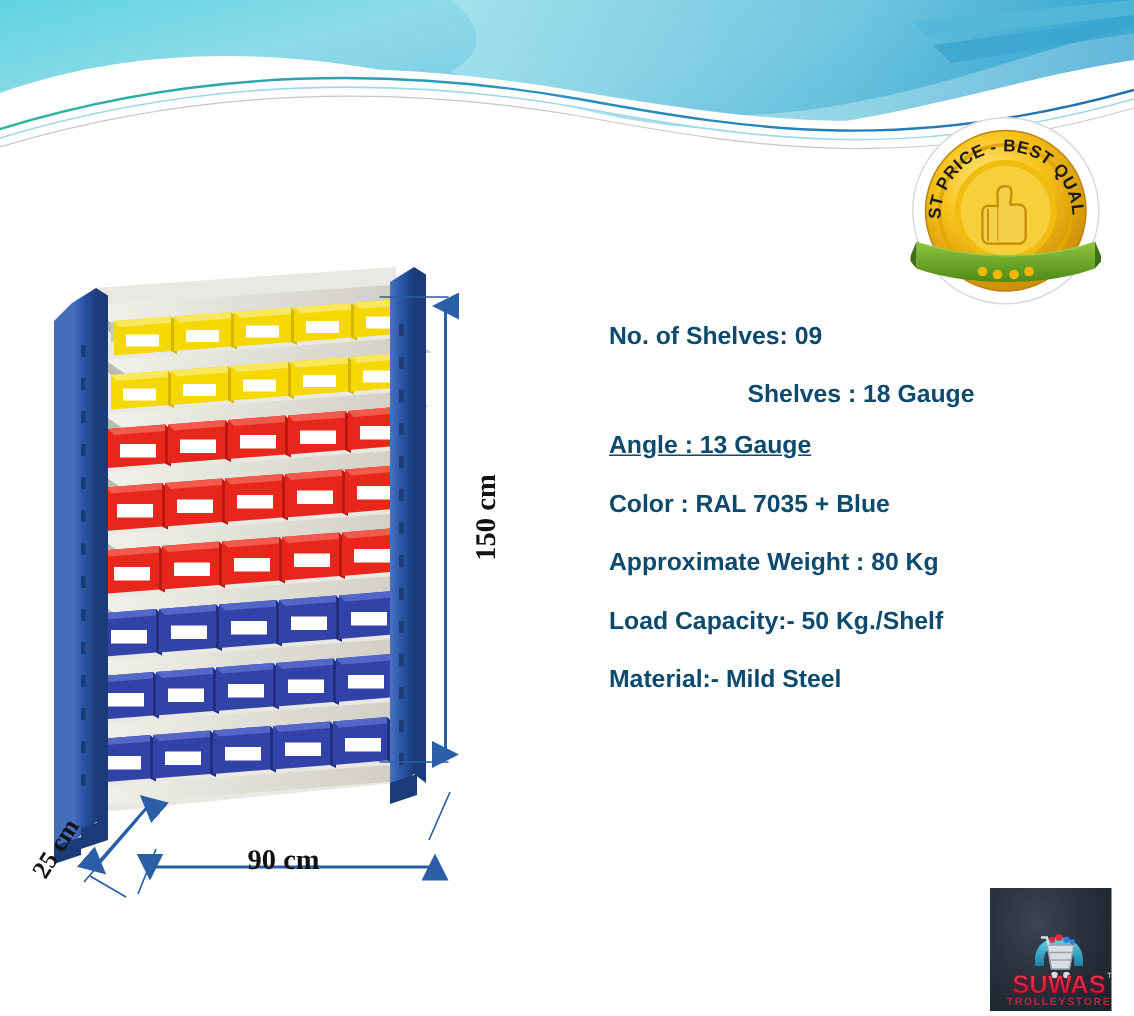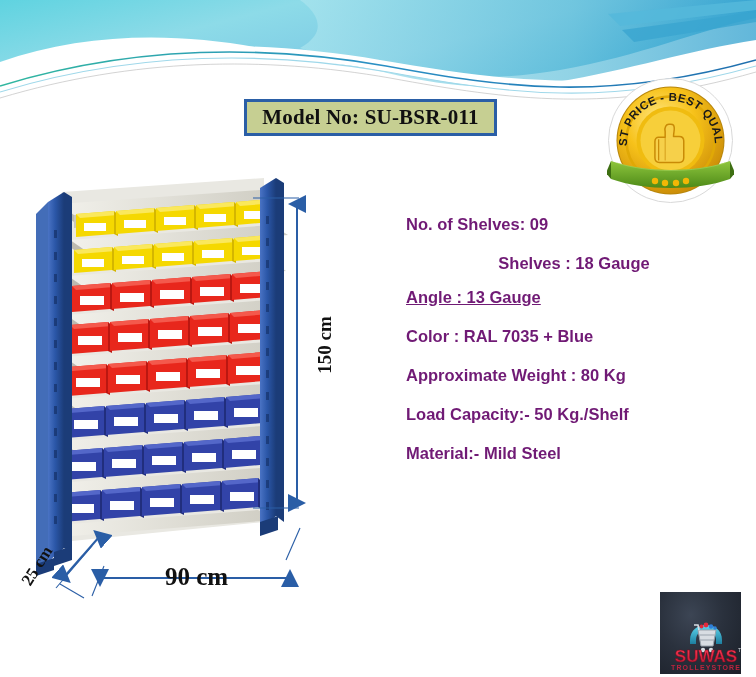--- a/index.html
+++ b/index.html
@@ -27,37 +27,37 @@
   }
 
   
   .seal{position:absolute;left:607px;top:77px;width:127px;height:127px;}
 
   
   .specs{
     position:absolute;left:406px;top:214px;width:336px;
   }
   .spec-line{
-    color:#701a75;font-weight:bold;font-size:16.5px;
+    color:#0c4a6e;font-weight:bold;font-size:16.5px;
     line-height:21px;margin-bottom:18px;white-space:nowrap;
   }
   .spec-line.tight{margin-bottom:13px;text-align:center;}
   .spec-line.tight2{margin-bottom:18px;text-decoration:underline;}
 
   
   .rack-area{position:absolute;left:14px;top:170px;width:330px;height:430px;}
 
   
   .dim{
     position:absolute;font-family:"Liberation Serif",serif;
     font-weight:bold;color:#111;white-space:nowrap;
   }
   .dim-150{left:296px;top:334px;font-size:19px;
     transform:rotate(-90deg);transform-origin:center center;}
-  .dim-90{left:165px;top:563px;font-size:25px;}
+  .dim-90{left:165px;top:563px;font-size:19px;}
   .dim-25{left:16px;top:556px;font-size:17px;
     transform:rotate(-58deg);transform-origin:center center;}
 
   
   .logo-box{
     position:absolute;left:660px;top:592px;width:81px;height:82px;
     background:radial-gradient(ellipse at 38% 28%, #3c4554 0%, #2a313d 45%, #1b2029 100%);
     overflow:hidden;
   }
   .logo-svg{position:absolute;left:0;top:0;}
@@ -91,23 +91,20 @@
       <path d="M300,0 L756,0 L756,40 C690,50 630,70 556,82 C470,96 392,78 300,48 C340,26 300,0 300,0 Z" fill="url(#wavB)" opacity="0.75"></path>
       <path d="M0,78 C120,40 250,38 380,60 C500,80 600,96 756,56 L756,66 C600,108 498,92 376,70 C250,48 122,50 0,88 Z" fill="#ffffff"></path>
       <path d="M0,86 C130,46 260,44 386,66 C506,88 606,102 756,60" fill="none" stroke="url(#wavC)" stroke-width="1.6"></path>
       <path d="M0,92 C132,52 262,50 388,72 C508,94 608,108 756,66" fill="none" stroke="#9fd8ea" stroke-width="1.1"></path>
       <path d="M0,98 C134,58 264,56 390,78 C510,100 610,114 756,72" fill="none" stroke="#b9b9b9" stroke-width="0.8" opacity="0.8"></path>
       <path d="M608,14 L756,0 L756,10 L620,26 Z" fill="#55b9da" opacity="0.85"></path>
       <path d="M622,30 L756,12 L756,22 L634,42 Z" fill="#3aa5d0" opacity="0.8"></path>
     </svg>
   </div>
 
-  <div class="model-box">
-    <span>Model No: SU-BSR-011</span>
-  </div>
 
   <div class="seal">
     <svg width="127" height="127" viewBox="0 0 127 127" xmlns="http://www.w3.org/2000/svg">
       <defs>
         <radialGradient id="goldG" cx="40%" cy="32%" r="72%">
           <stop offset="0%" stop-color="#ffe98a"></stop>
           <stop offset="45%" stop-color="#f7c21a"></stop>
           <stop offset="100%" stop-color="#c98a06"></stop>
         </radialGradient>
         <linearGradient id="ribG" x1="0" y1="0" x2="0" y2="1">

